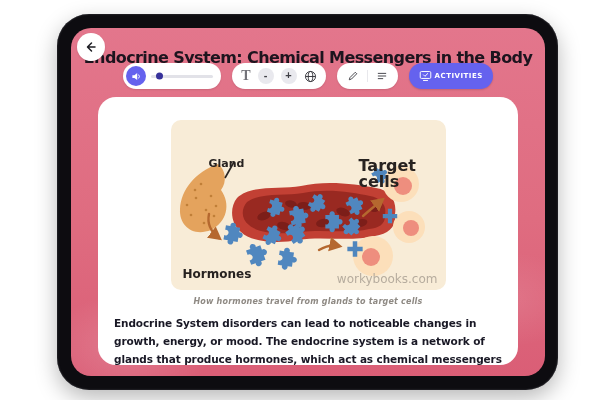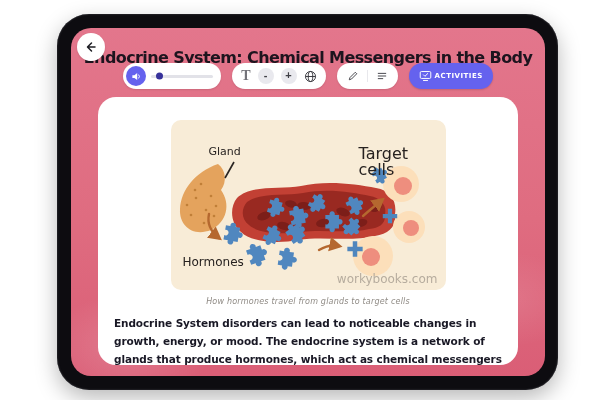--- a/index.html
+++ b/index.html
@@ -35,27 +35,27 @@
              display:flex;align-items:center;justify-content:center;line-height:1;cursor:pointer;padding:0 0 1px 0;}
   .pill.annot{padding:0 10px;gap:8px;}
   .divider{width:1px;height:12px;background:#e8e8ec;}
   .activities-btn{height:26px;border:none;border-radius:13px;background:#6562ee;color:#ffffff;display:flex;align-items:center;gap:3px;
                   padding:0 10px;font-family:inherit;font-size:7px;font-weight:800;letter-spacing:.5px;cursor:pointer;box-shadow:0 1px 2px rgba(0,0,0,.15);}
 
   
   .card{position:absolute;top:69px;left:50%;transform:translateX(-50%);width:420px;height:268px;background:#ffffff;border-radius:18px;overflow:hidden;}
   .diagram{position:relative;width:275px;height:170px;margin:23px auto 0;background:#f8ecd7;border-radius:10px;}
   .diagram svg{position:absolute;left:0;top:0;}
-  .dlabel{position:absolute;color:#272220;font-weight:400;line-height:1;}
+  .dlabel{position:absolute;color:#272220;font-weight:700;line-height:1;margin-top:12px;}
   .lbl-gland{left:38px;top:26px;font-size:11px;}
   .lbl-vessel{left:112px;top:44px;font-size:12px;}
   .lbl-cells{left:188px;top:26px;font-size:16px;}
   .lbl-hormones{left:12px;top:136px;font-size:12px;}
   .watermark{position:absolute;right:8px;bottom:4px;font-size:12px;color:#b6ac9e;}
-  .caption{margin-top:7px;text-align:center;font-style:italic;font-weight:400;font-size:8px;color:#8f8a84;letter-spacing:.2px;}
+  .caption{margin-top:7px;text-align:center;font-style:italic;font-weight:700;font-size:8px;color:#8f8a84;letter-spacing:.2px;}
   .bodytext{margin:8px 16px 0;font-size:10.5px;font-weight:700;line-height:18px;color:#191825;height:54px;overflow:hidden;letter-spacing:-0.1px;}
 </style>
 </head>
 <body>
 
 <div class="stage">
   <div class="tablet">
     <div class="screen">
 
       <div class="titlebar">

